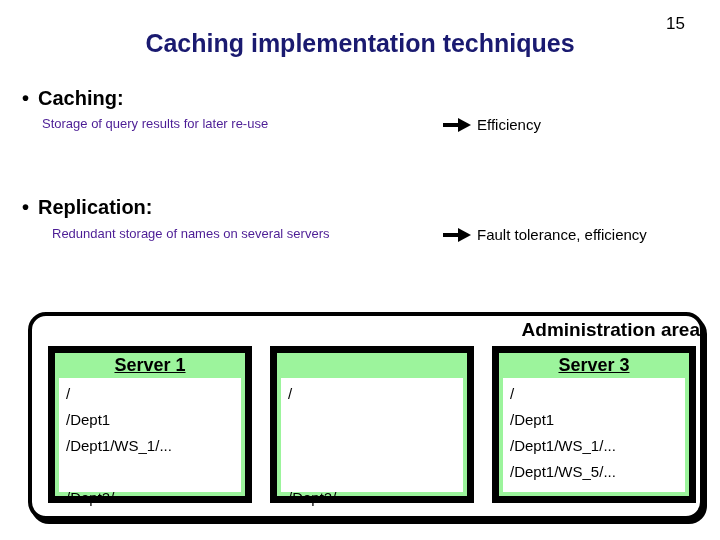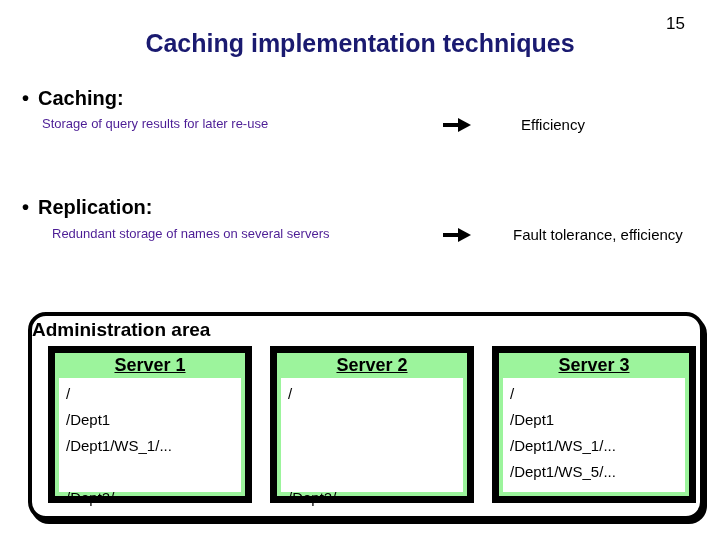--- a/index.html
+++ b/index.html
@@ -62,41 +62,41 @@
     height: 14px;
   }
   #caching-arrow { top: 118px; left: 443px; }
   #replication-arrow { top: 228px; left: 443px; }
   .result {
     position: absolute;
     font-size: 15px;
     color: #000000;
     white-space: nowrap;
   }
-  #caching-result { top: 116px; left: 477px; margin-left: 44px; }
-  #replication-result { top: 226px; left: 477px; margin-left: 36px; }
+  #caching-result { top: 116px; left: 477px; }
+  #replication-result { top: 226px; left: 477px; }
 
   .admin-box {
     position: absolute;
     left: 28px;
     top: 312px;
     width: 676px;
     height: 208px;
     box-sizing: border-box;
     border: 4px solid #000000;
     border-radius: 18px;
     background: #ffffff;
     box-shadow: 3px 4px 0 #000000;
   }
   .admin-title {
     position: absolute;
     top: 3px;
     left: 0;
     width: 100%;
-    text-align: left;
+    text-align: right;
     font-size: 19px;
     font-weight: bold;
     color: #000000;
   }
   .server-box {
     position: absolute;
     top: 30px;
     width: 204px;
     height: 157px;
     box-sizing: border-box;
@@ -176,21 +176,20 @@
       <div class="server-body">
         <div class="server-line slot-0">/</div>
         <div class="server-line slot-1">/Dept1</div>
         <div class="server-line slot-2">/Dept1/WS_1/...</div>
         <div class="server-line slot-3"></div>
         <div class="server-line slot-4">/Dept2/..</div>
       </div>
     </div>
 
     <div class="server-box" id="server-2">
-      <div class="server-header">Server 2</div>
       <div class="server-body">
         <div class="server-line slot-0">/</div>
         <div class="server-line slot-1"></div>
         <div class="server-line slot-2"></div>
         <div class="server-line slot-3"></div>
         <div class="server-line slot-4">/Dept2/..</div>
       </div>
     </div>
 
     <div class="server-box" id="server-3">

